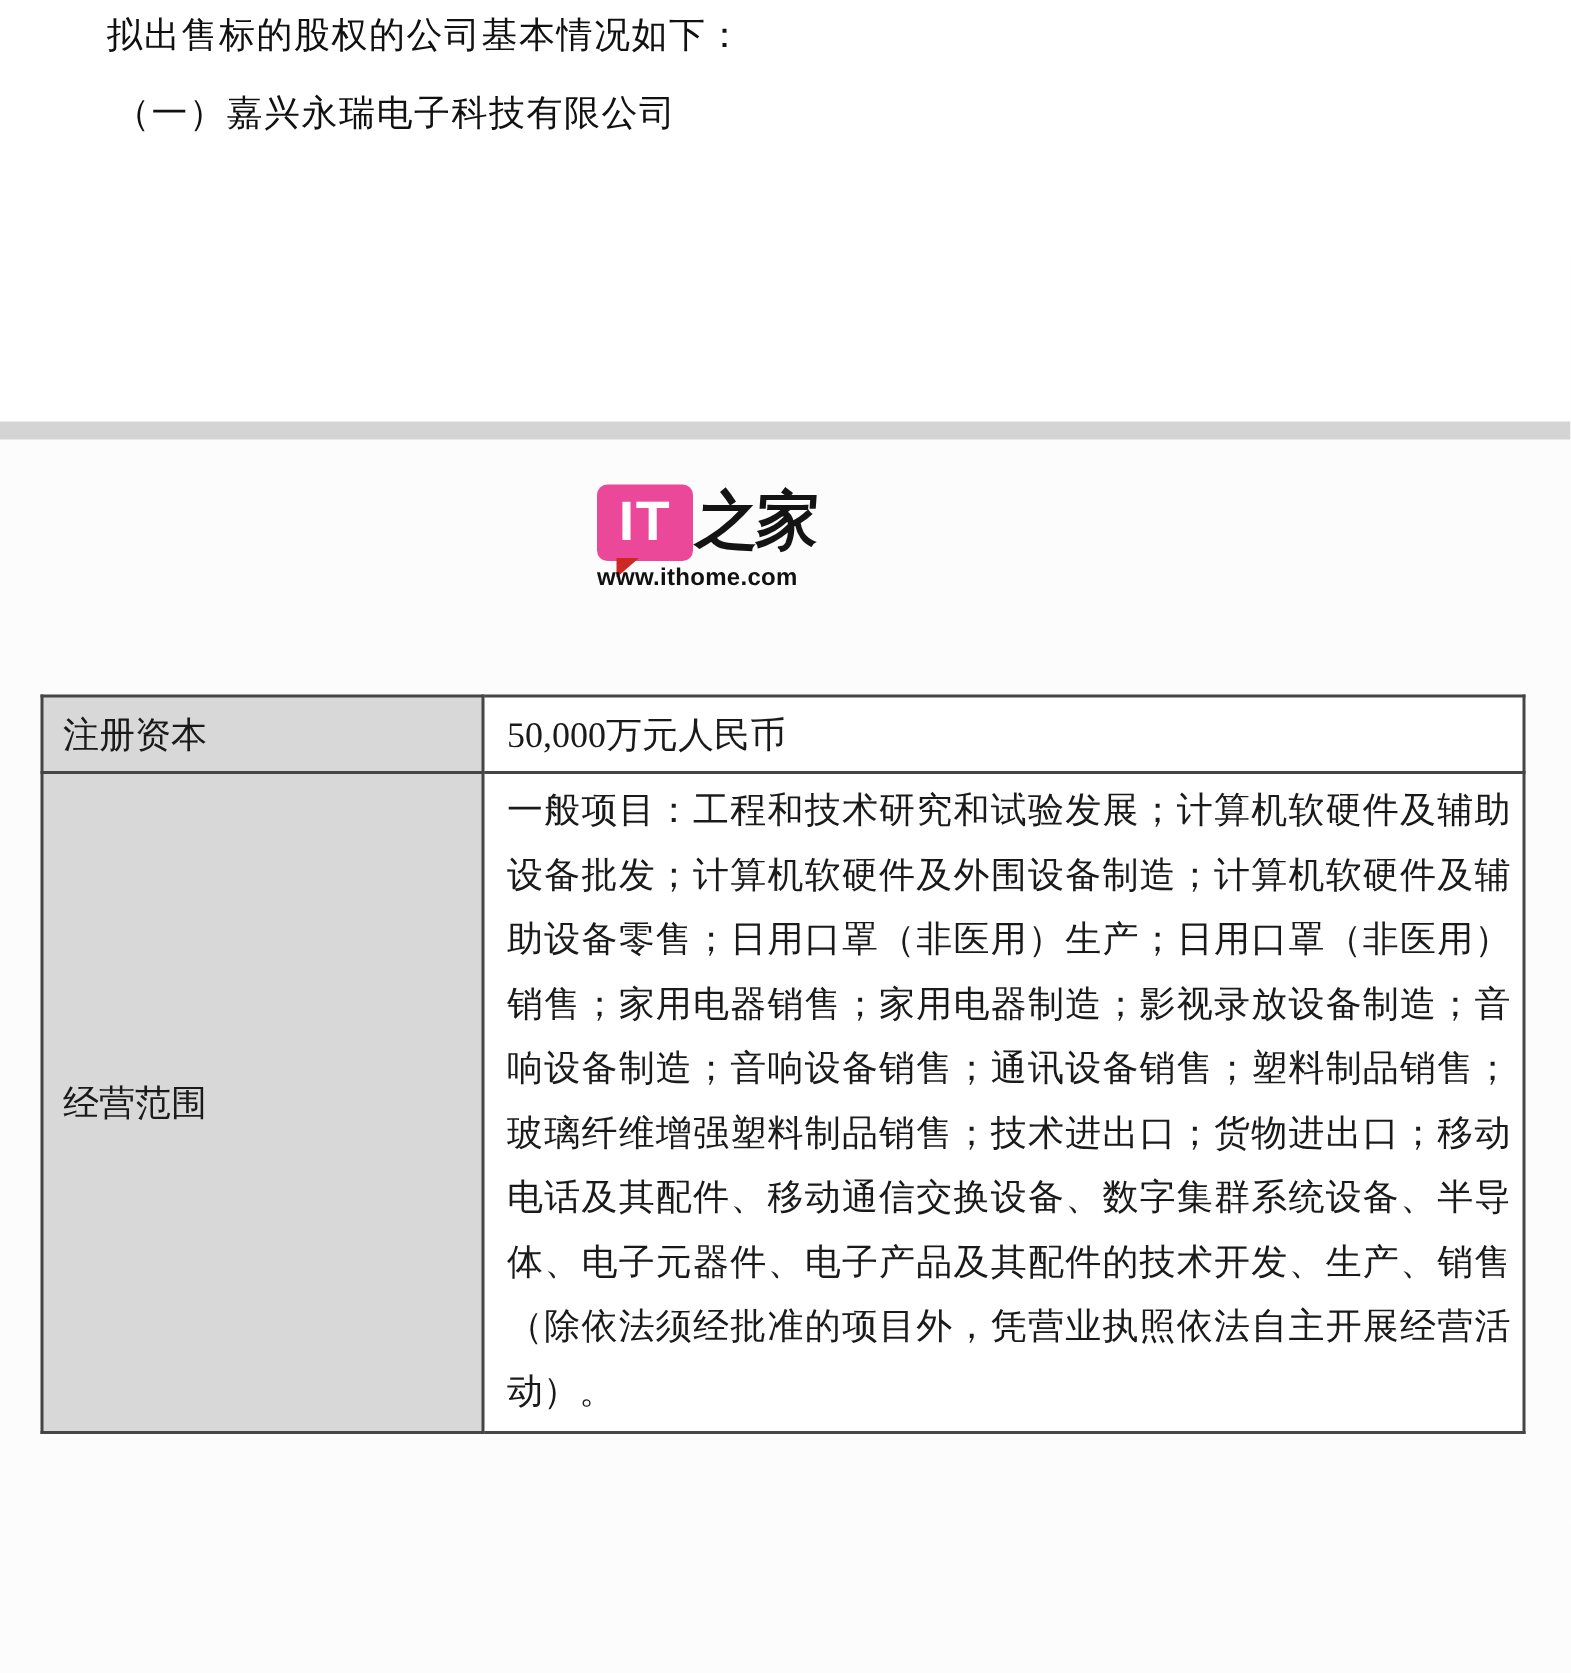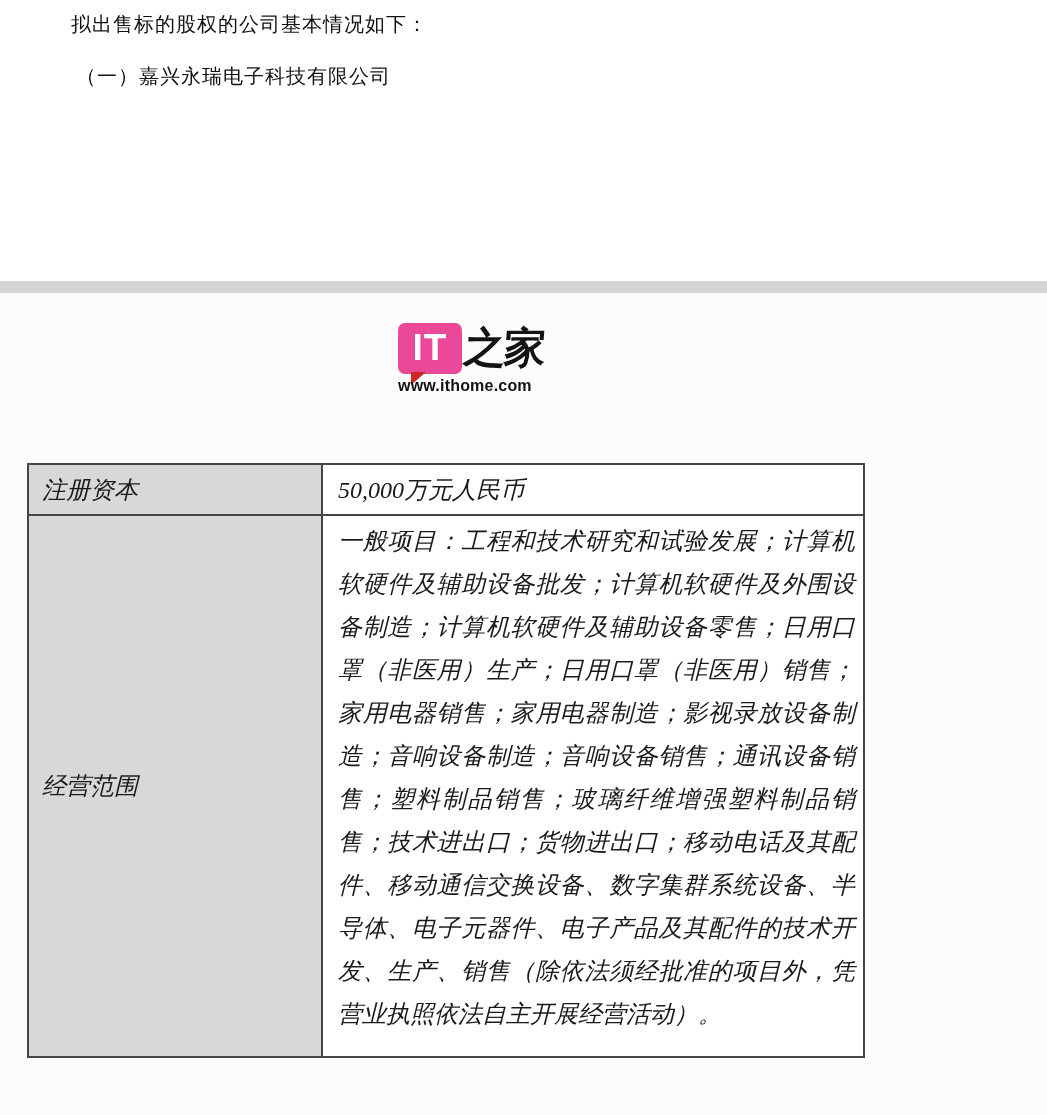--- a/index.html
+++ b/index.html
@@ -7,21 +7,21 @@
     width:1047px;height:1115px;
     background:#ffffff;
     position:relative;
     overflow:hidden;
     font-family:"Liberation Serif","DejaVu Serif",serif;
     color:#1a1a1a;
   }
   
   .doc-heading{
     position:absolute;
-    font-size:20px;
+    font-size:24px;
     line-height:32px;
     letter-spacing:1px;
     color:#111;
     white-space:nowrap;
   }
   #heading1{left:71px;top:8px;}
   #heading2{left:76px;top:60px;}
 
   
   .lower-zone{
@@ -62,24 +62,23 @@
   .logo-url{
     position:absolute;left:0;top:54px;
     font-family:"Liberation Sans","DejaVu Sans",sans-serif;
     font-weight:bold;font-size:16px;color:#111;
     letter-spacing:0.2px;white-space:nowrap;
   }
 
   
   table.info{
     position:absolute;left:27px;top:463px;
-    width:838px;
+    width:990px;
     border-collapse:collapse;
     table-layout:fixed;
-    font-style:italic;
   }
   table.info td{
     border:2px solid #454545;
     font-size:24px;
     vertical-align:middle;
   }
   td.lbl{
     width:278px;
     background:#d8d8d8;
     padding-left:13px;
@@ -91,21 +90,21 @@
   }
   tr.r1 td{height:47px;}
   tr.r2 td{height:46px;}
   tr.r3 td{height:49px;}
   tr.r4 td{height:47px;}
   tr.r5 td{height:428px;}
   tr.r5 td.val{
     line-height:43px;
     text-align:justify;
     padding-top:4px;
-    padding-bottom:20px;
+    padding-bottom:4px;
   }
 </style>
 </head>
 <body>
 
 <div class="doc-heading" id="heading1">拟出售标的股权的公司基本情况如下：</div>
 
 <div class="doc-heading" id="heading2">（一）嘉兴永瑞电子科技有限公司</div>
 
 <div class="lower-zone"></div>

